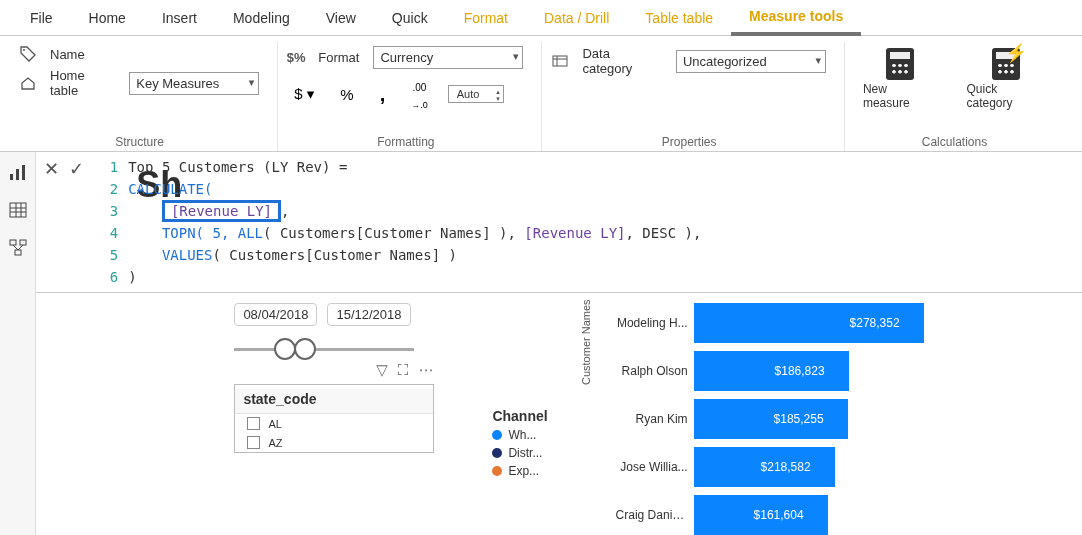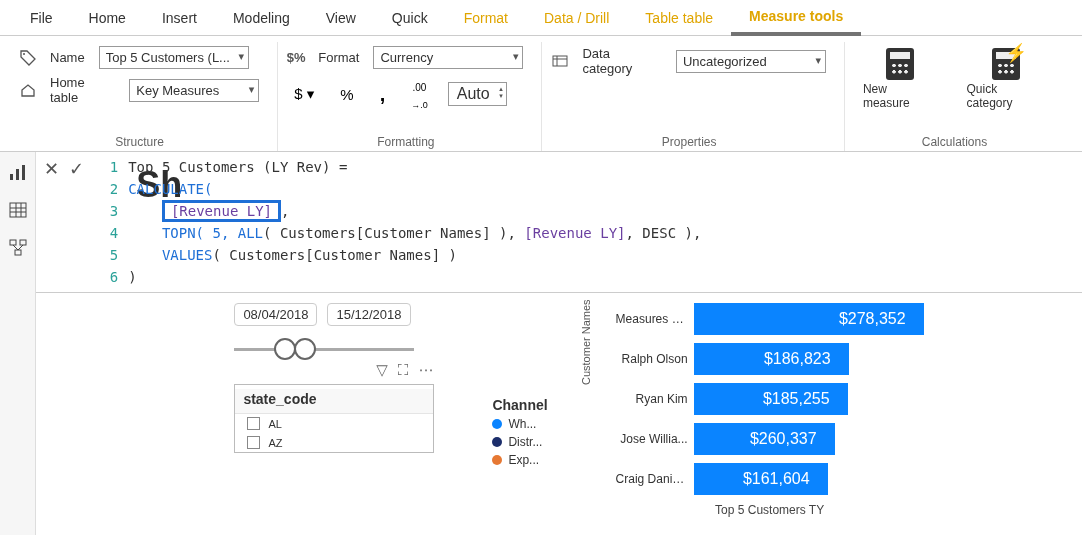--- a/index.html
+++ b/index.html
@@ -10,21 +10,21 @@
   .rtab.active { border-bottom: 4px solid #737373; color: #e0a500; font-weight: 600; }
   .ribbon { display: flex; border-bottom: 1px solid #ccc; padding: 6px 10px 0 10px; height: 116px; }
   .rgroup { padding: 4px 18px 2px 10px; display: flex; flex-direction: column; justify-content: space-between; }
   .rgroup + .rgroup { border-left: 1px solid #e5e5e5; }
   .rgroup-label { text-align: center; color: #666; font-size: 12px; padding-top: 6px; }
   .rrow { display: flex; align-items: center; gap: 14px; margin-bottom: 6px; }
   .icn { width: 16px; height: 16px; display: inline-flex; align-items: center; justify-content: center; color: #555; }
   .dropdown { border: 1px solid #999; background: #fff; padding: 3px 18px 3px 6px; min-width: 150px; position: relative; font-size: 13px; }
   .dropdown::after { content: "▾"; position: absolute; right: 4px; top: 3px; font-size: 11px; color: #555; }
   .fmt-btn { padding: 2px 6px; border: none; background: transparent; cursor: pointer; font-size: 15px; }
-  .spinbox { border: 1px solid #999; padding: 2px 16px 2px 8px; position: relative; min-width: 56px; font-size:16px;}
+  .spinbox { border: 1px solid #999; padding: 2px 16px 2px 8px; position: relative; min-width: 56px; font-size:11px;}
   .spinbox::after { content: "▴\A▾"; white-space: pre; font-size: 7px; line-height: 7px; position: absolute; right: 3px; top: 2px; color:#555; }
   .calc-btn { display: flex; flex-direction: column; align-items: center; gap: 2px; padding: 2px 8px; cursor: pointer; font-size: 12px; }
   .calc-icon { width: 28px; height: 32px; background: #333; border-radius: 3px; position: relative; }
   .calc-icon::before { content: ""; position: absolute; top:4px; left:4px; right:4px; height:7px; background:#eee; }
   .calc-icon::after { content:""; position:absolute; top:14px; left:4px; right:4px; bottom:4px; background:
     radial-gradient(circle at 20% 25%, #eee 1.5px, transparent 2px),
     radial-gradient(circle at 50% 25%, #eee 1.5px, transparent 2px),
     radial-gradient(circle at 80% 25%, #eee 1.5px, transparent 2px),
     radial-gradient(circle at 20% 70%, #eee 1.5px, transparent 2px),
     radial-gradient(circle at 50% 70%, #eee 1.5px, transparent 2px),
@@ -56,21 +56,21 @@
   .donut { position:relative; width:130px; height:130px; }
   .donut-label { position:absolute; font-size:11px; color:#444; white-space:nowrap;}
   .legend { font-size:12px; }
   .legend-title { font-weight:600; margin-bottom:4px; font-size:14px;}
   .legend-item { display:flex; align-items:center; gap:6px; margin-bottom:4px;}
   .legend-dot { width:10px; height:10px; border-radius:50%;}
   .barchart { position:relative; margin-top:0; padding-left:30px;}
   .yaxis-title { position:absolute; left:-6px; top:82px; transform:rotate(-90deg); transform-origin:left top; font-size:11px; color:#555; white-space:nowrap;}
   .bar-row { display:flex; align-items:center; margin-bottom:8px; font-size:12px;}
   .bar-lbl { width:78px; text-align:right; padding-right:6px; color:#333; white-space:nowrap; overflow:hidden; text-overflow:ellipsis;}
-  .bar { height:32px; background:#0a84ff; display:flex; align-items:center; justify-content:flex-end; padding-right:18px; color:#fff; font-size:16px;}
+  .bar { height:40px; background:#0a84ff; display:flex; align-items:center; justify-content:flex-end; padding-right:24px; color:#fff; font-size:12px;}
   .bar-title { text-align:center; font-size:12px; margin-top:4px; color:#444;}
 </style>
 </head>
 <body>
 
 <div class="ribbon-tabs">
   <div class="rtab">File</div>
   <div class="rtab">Home</div>
   <div class="rtab">Insert</div>
   <div class="rtab">Modeling</div>
@@ -86,21 +86,20 @@
   <div class="rgroup">
     <div>
       <div class="rrow">
         <span class="icn">
             <svg width="16" height="16" viewBox="0 0 16 16">
               <path d="M1 1h6l8 8-6 6-8-8z" fill="none" stroke="#555" stroke-width="1.3"></path>
               <circle cx="4" cy="4" r="1" fill="#555"></circle>
             </svg>
           </span>
         <span>Name</span>
-        <div class="dropdown">Top 5 Customers (L...</div>
       </div>
       <div class="rrow">
         <span class="icn">
             <svg width="16" height="16" viewBox="0 0 16 16">
               <path d="M2 8l6-5 6 5v6H2z" fill="none" stroke="#555" stroke-width="1.3"></path>
             </svg>
           </span>
         <span>Home table</span>
         <div class="dropdown" style="min-width:130px">Key Measures</div>
       </div>
@@ -246,34 +245,34 @@
           <div class="legend-item">
               <span class="legend-dot" style="background:#e67833"></span>
               <span>Exp...</span>
             </div>
         </div>
       </div>
 
       <div class="barchart">
         <div class="yaxis-title">Customer Names</div>
         <div class="bar-row">
-            <div class="bar-lbl">Measures H...</div>
+            <div class="bar-lbl">Modeling H...</div>
             <div class="bar" style="width:230px">$278,352</div>
           </div>
         <div class="bar-row">
             <div class="bar-lbl">Ralph Olson</div>
             <div class="bar" style="width:155px">$186,823</div>
           </div>
         <div class="bar-row">
             <div class="bar-lbl">Ryan Kim</div>
             <div class="bar" style="width:154px">$185,255</div>
           </div>
         <div class="bar-row">
             <div class="bar-lbl">Jose Willia...</div>
-            <div class="bar" style="width:141px">$260,337</div>
+            <div class="bar" style="width:141px">$218,582</div>
           </div>
         <div class="bar-row">
             <div class="bar-lbl">Craig Daniels</div>
             <div class="bar" style="width:134px">$161,604</div>
           </div>
         <div class="bar-title">Top 5 Customers TY</div>
       </div>
     </div>
   </div>
 </div>

